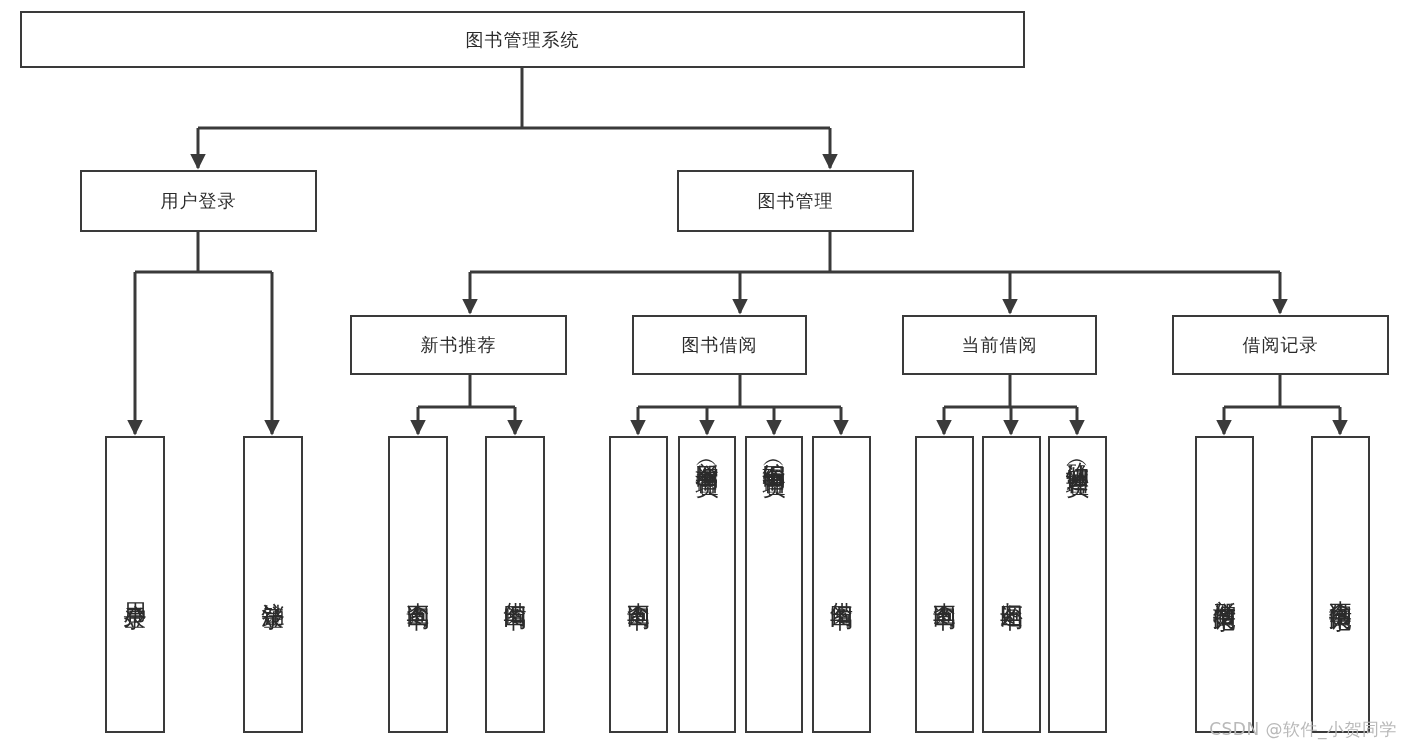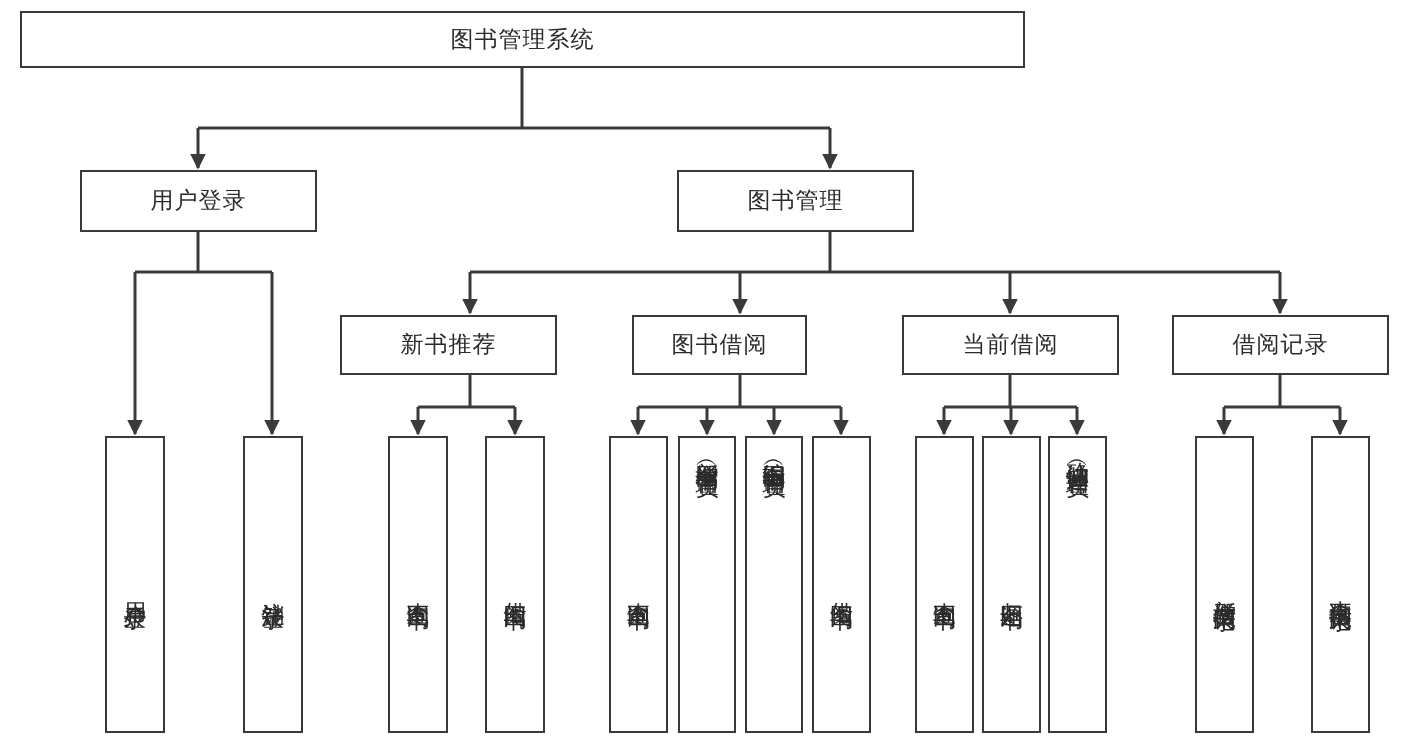--- a/index.html
+++ b/index.html
@@ -29,21 +29,21 @@
     position: absolute;
     box-sizing: border-box;
     border: 2.5px solid #3a3a3a;
     background: #ffffff;
     display: flex;
     align-items: center;
     justify-content: center;
     color: #2b2b2b;
   }
   .node.horiz {
-    font-size: 23px;
+    font-size: 18px;
     letter-spacing: 1px;
     line-height: 1.1;
   }
   .node.vert {
     font-size: 23px;
     line-height: 1.18;
     letter-spacing: 2px;
     align-items: flex-start;
     padding-top: 6px;
   }
@@ -131,27 +131,27 @@
   <div id="nodes-layer">
       <div class="node horiz" style="left: 20px; top: 11px; width: 1005px; height: 57px;">
         <span>图书管理系统</span>
       </div>
       <div class="node horiz" style="left: 80px; top: 170px; width: 237px; height: 62px;">
         <span>用户登录</span>
       </div>
       <div class="node horiz" style="left: 677px; top: 170px; width: 237px; height: 62px;">
         <span>图书管理</span>
       </div>
-      <div class="node horiz" style="left: 340px; top: 315px; width: 217px; height: 60px; font-family: Liberation Serif, serif;">
+      <div class="node horiz" style="left: 350px; top: 315px; width: 217px; height: 60px;">
         <span>新书推荐</span>
       </div>
       <div class="node horiz" style="left: 632px; top: 315px; width: 175px; height: 60px;">
         <span>图书借阅</span>
       </div>
-      <div class="node horiz" style="left: 902px; top: 315px; width: 217px; height: 60px;">
+      <div class="node horiz" style="left: 902px; top: 315px; width: 195px; height: 60px;">
         <span>当前借阅</span>
       </div>
       <div class="node horiz" style="left: 1172px; top: 315px; width: 217px; height: 60px; align-items: center;">
         <span>借阅记录</span>
       </div>
       <div class="node vert" style="left: 105px; top: 436px; width: 60px; height: 297px;">
         <div class="vwrap">
           <span class="vlabel">用户登录</span>
         </div>
       </div>
@@ -210,13 +210,14 @@
           <span class="vlabel">新增借阅记录</span>
         </div>
       </div>
       <div class="node vert" style="left: 1311px; top: 436px; width: 59px; height: 297px;">
         <div class="vwrap">
           <span class="vlabel">查询借阅记录</span>
         </div>
       </div>
     </div>
 
+  <div id="watermark">CSDN @软件_小贺同学</div>
 </div>
 
 </body></html>

